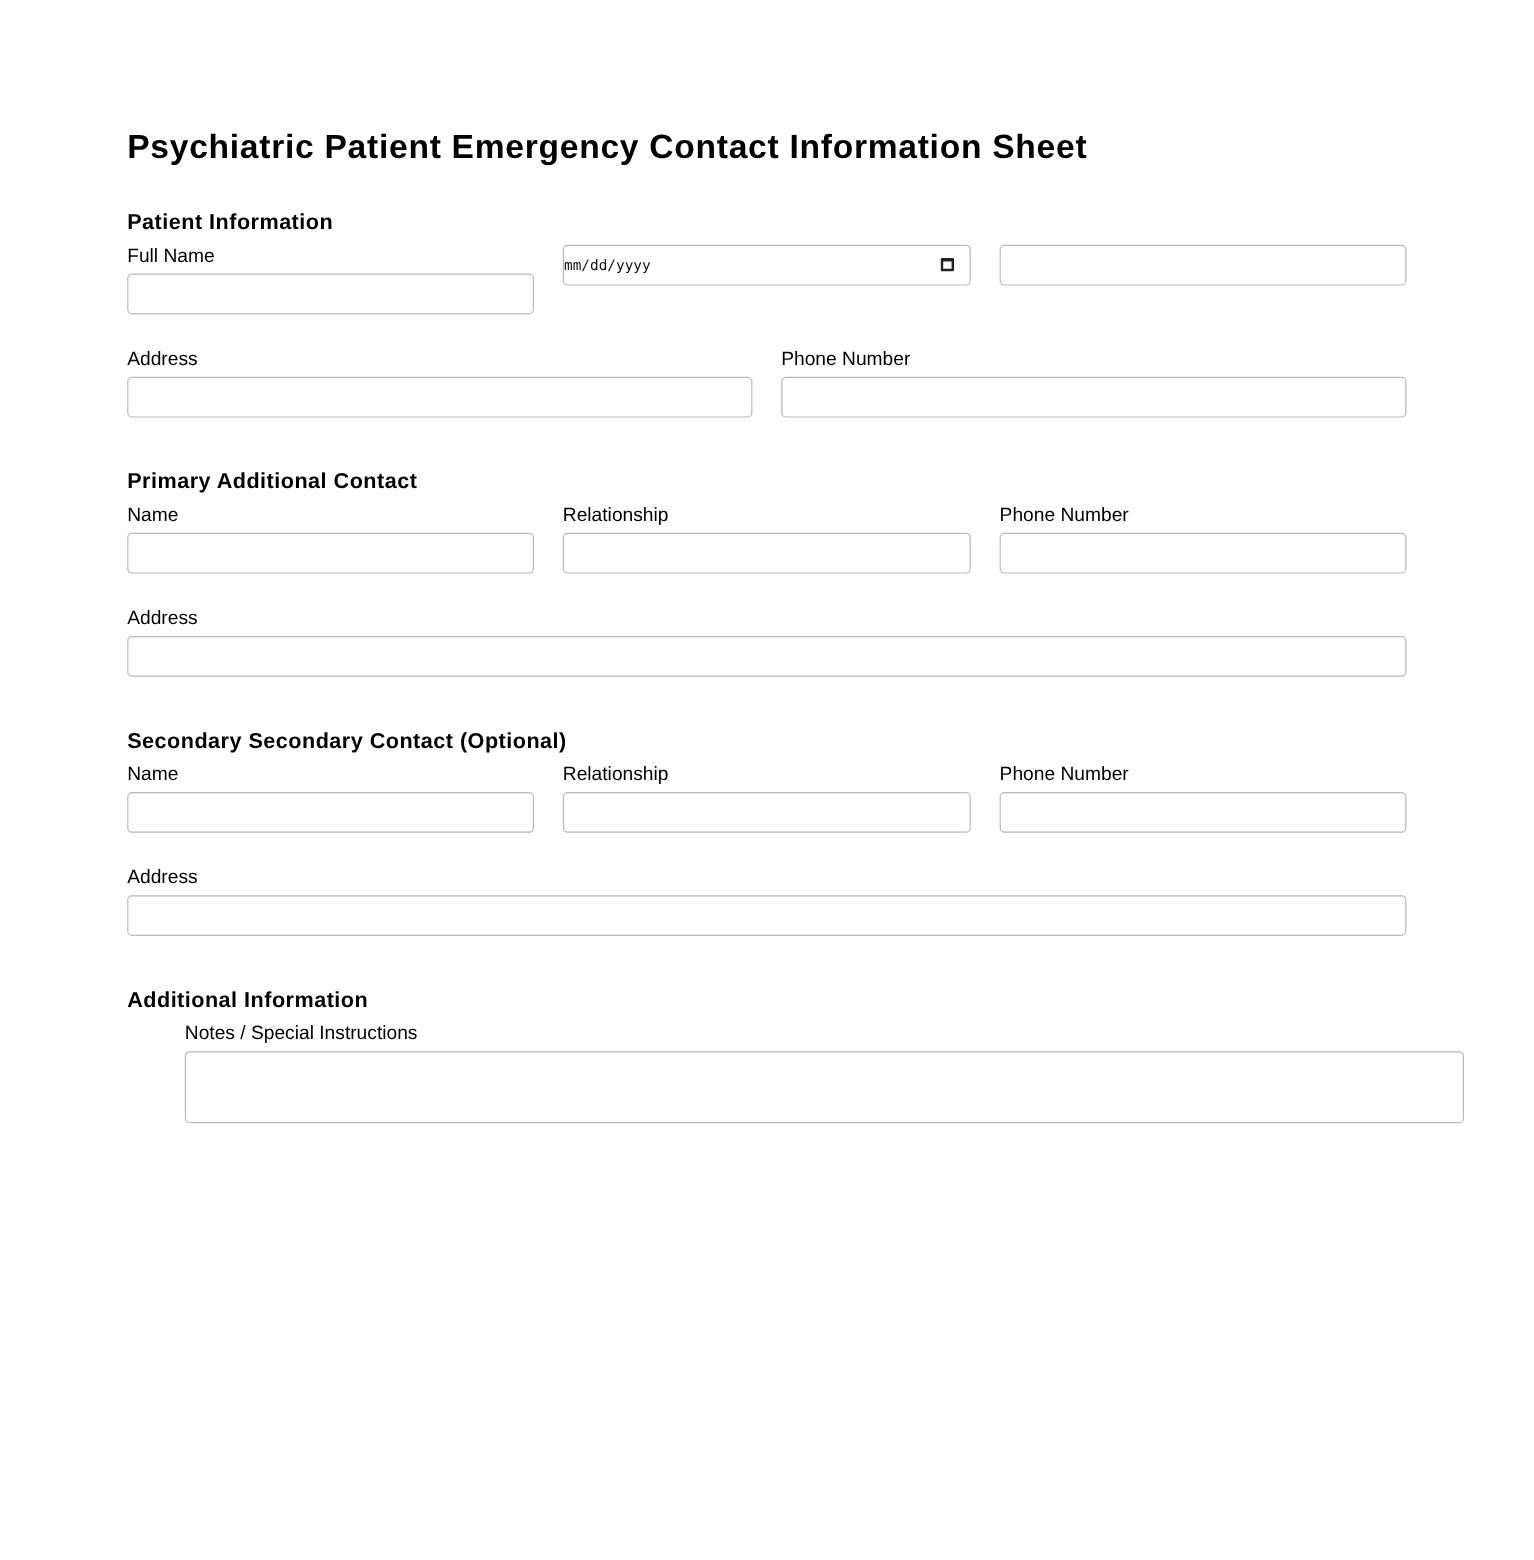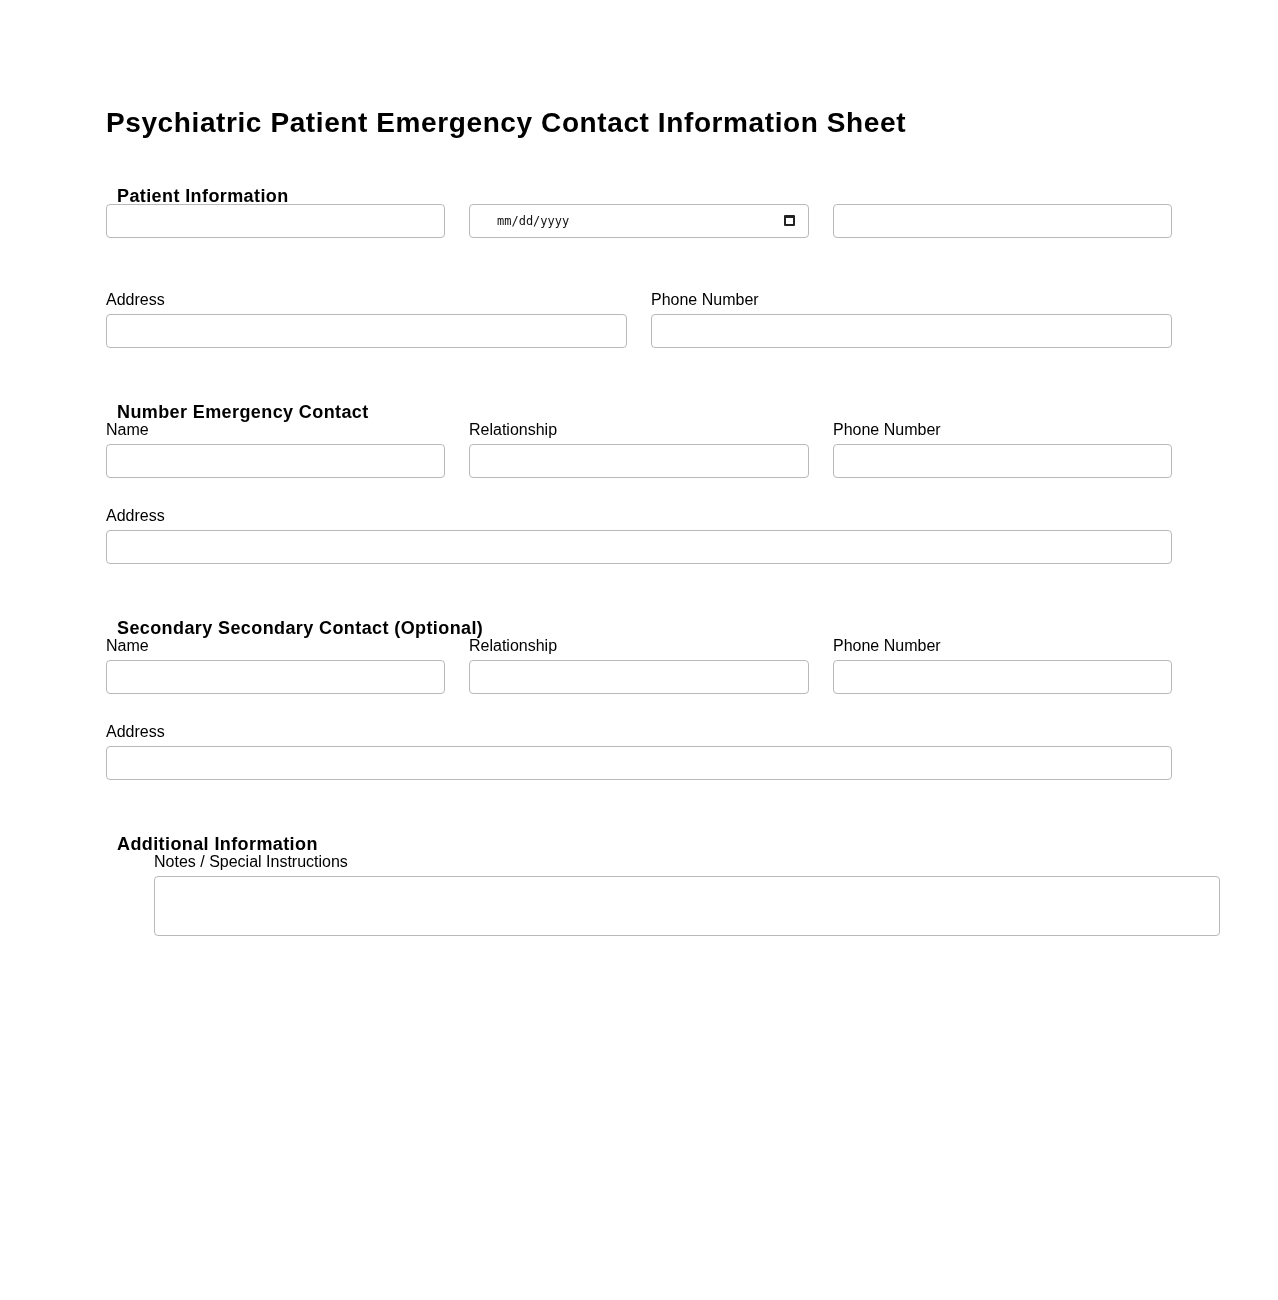--- a/index.html
+++ b/index.html
@@ -31,21 +31,21 @@
       line-height: 40px;
       white-space: nowrap;
     }
     .section-title {
       position: absolute;
       left: 106px;
       font-size: 18px;
       font-weight: bold;
       letter-spacing: 0.4px;
       line-height: 22px;
-      margin: 11px;
+      margin: 0;
       white-space: nowrap;
     }
     .field {
       position: absolute;
     }
     .field label {
       display: block;
       font-size: 16px;
       line-height: 20px;
       height: 20px;
@@ -73,21 +73,21 @@
       position: relative;
       box-sizing: border-box;
       width: 100%;
       height: 34px;
       border: 1px solid #b9b9b9;
       border-radius: 4px;
       background: #fff;
     }
     .date-box .date-text {
       position: absolute;
-      left: 27px;
+      left: 0;
       top: 8px;
       font-family: "DejaVu Sans Mono", "Liberation Mono", monospace;
       font-size: 12px;
       line-height: 16px;
       color: #111;
     }
     .date-box .cal-icon {
       position: absolute;
       right: 13px;
       top: 10px;
@@ -102,20 +102,21 @@
 </head>
 <body>
 
 <div class="page">
 
   <h1>Psychiatric Patient Emergency Contact Information Sheet</h1>
 
   <h2 class="section-title" style="top:174px;">Patient Information</h2>
 
   <div class="field" style="left:106px; top:204px; width:339px;">
+    <label>Full Name</label>
     <input type="text" style="">
   </div>
 
   <div class="field" style="left:469px; top:204px; width:340px;">
     <div class="date-box">
       <span class="date-text">mm/dd/yyyy</span>
       <span class="cal-icon"></span>
     </div>
   </div>
 
@@ -126,21 +127,21 @@
   <div class="field" style="left:106px; top:290px; width:521px;">
     <label>Address</label>
     <input type="text" style="">
   </div>
 
   <div class="field" style="left:651px; top:290px; width:521px;">
     <label>Phone Number</label>
     <input type="text" style="">
   </div>
 
-  <h2 class="section-title" style="top:390px;">Number Emergency Contact</h2>
+  <h2 class="section-title" style="top:390px;">Primary Additional Contact</h2>
 
   <div class="field" style="left:106px; top:420px; width:339px;">
     <label>Name</label>
     <input type="text" style="">
   </div>
 
   <div class="field" style="left:469px; top:420px; width:340px;">
     <label>Relationship</label>
     <input type="text" style="">
   </div>

